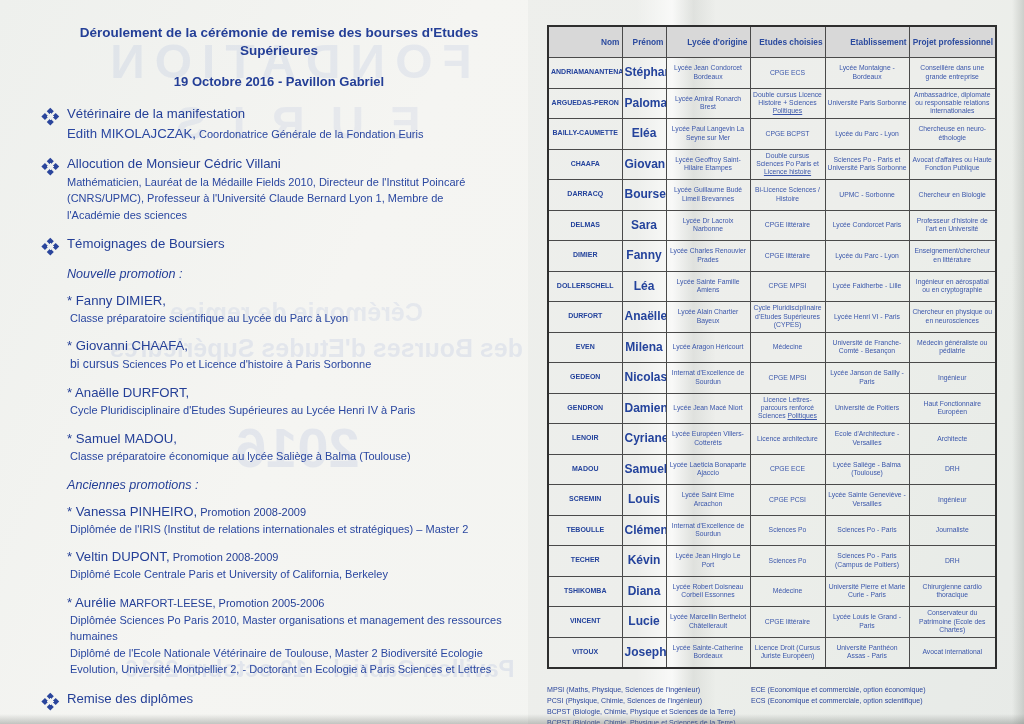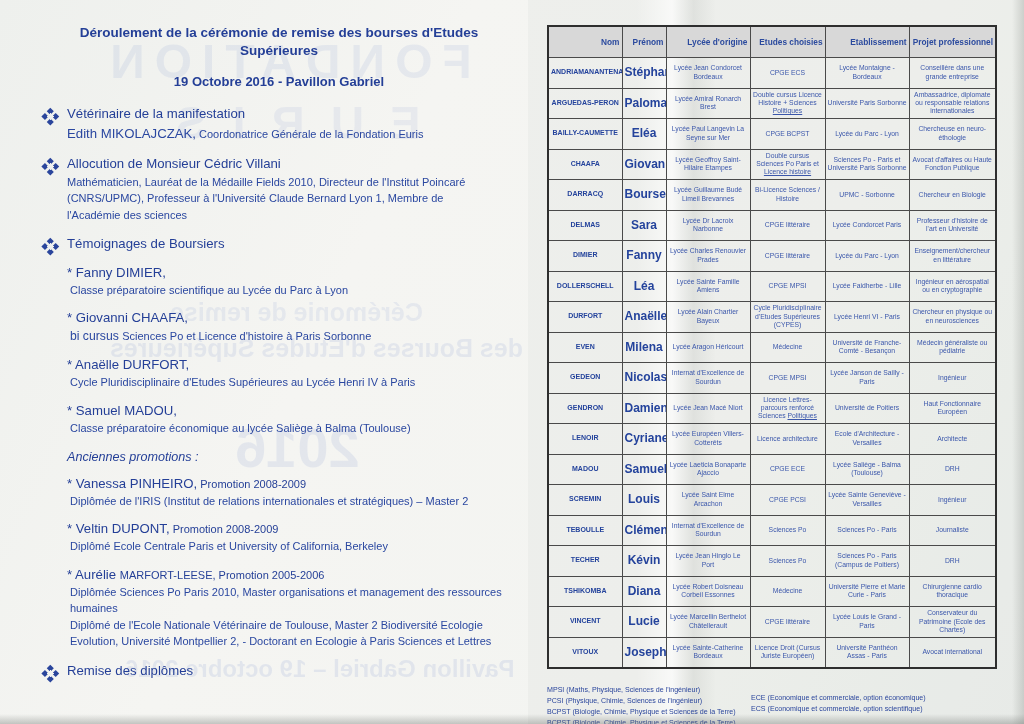--- a/index.html
+++ b/index.html
@@ -48,21 +48,21 @@
   table{border-collapse:collapse;table-layout:fixed;width:448px;border:2px solid #2e2e2e;}
   th,td{border:1px solid #4a4a4a;text-align:center;vertical-align:middle;padding:1px 2px;overflow:hidden;}
   th{background:#d8d8d8;color:#2b4a9e;font-size:8.3px;font-weight:bold;height:28px;white-space:nowrap;text-align:right;}
   td{height:27.5px;font-size:6.8px;line-height:1.25;color:#3b57ab;}
   td.c0{font-size:7px;font-weight:bold;color:#24439c;}
   td.c1{font-size:12px;font-weight:bold;color:#24439c;}
   td u{text-decoration:underline;}
   
   #footnotes{position:relative;margin-top:16px;height:50px;font-size:7.1px;line-height:1.55;color:#2a459c;}
   #footnotes-left{position:absolute;left:0;top:0;}
-  #footnotes-right{position:absolute;left:204px;top:0;margin-top:8px;}
+  #footnotes-right{position:absolute;left:204px;top:0;}
 </style>
 </head>
 <body>
 
 <div class="right-tint"></div>
 <div class="crease"></div>
 
 <div class="st st-fondation">FONDATION</div>
 <div class="st st-euris">EURIS</div>
 <div class="st st-line1">Cérémonie de remise</div>
@@ -78,20 +78,21 @@
           <i class="dcore"></i>
         </span><span class="s-lg">Vétérinaire de la manifestation</span></div>
       <div class="t-sub"><span class="s-lg">Edith MIKOLAJCZAK,</span><span class="s-sm"> Coordonatrice Générale de la Fondation Euris</span></div>
       <div class="t-bullet"><span class="glyph">
           <i class="dcore"></i>
         </span><span class="s-lg">Allocution de Monsieur Cédric Villani</span></div>
       <div class="t-sub"><span class="s-sm">Mathématicien, Lauréat de la Médaille Fields 2010, Directeur de l'Institut Poincaré (CNRS/UPMC), Professeur à l'Université Claude Bernard Lyon 1, Membre de l'Académie des sciences</span></div>
       <div class="t-bullet"><span class="glyph">
           <i class="dcore"></i>
         </span><span class="s-lg">Témoignages de Boursiers</span></div>
+      <div class="t-italic"><span class="s-it">Nouvelle promotion :</span></div>
       <div class="t-entry"><span class="s-lg">* Fanny DIMIER,</span></div>
       <div class="t-entrysub"><span class="s-sm">Classe préparatoire scientifique au Lycée du Parc à Lyon</span></div>
       <div class="t-entry"><span class="s-lg">* Giovanni CHAAFA,</span></div>
       <div class="t-entrysub"><span class="s-md">bi cursus </span><span class="s-sm">Sciences Po et Licence d'histoire à Paris Sorbonne</span></div>
       <div class="t-entry"><span class="s-lg">* Anaëlle DURFORT,</span></div>
       <div class="t-entrysub"><span class="s-sm">Cycle Pluridisciplinaire d'Etudes Supérieures au Lycée Henri IV à Paris</span></div>
       <div class="t-entry"><span class="s-lg">* Samuel MADOU,</span></div>
       <div class="t-entrysub"><span class="s-sm">Classe préparatoire économique au lycée Saliège à Balma (Toulouse)</span></div>
       <div class="t-italic"><span class="s-it">Anciennes promotions :</span></div>
       <div class="t-entry"><span class="s-lg">* Vanessa PINHEIRO,</span><span class="s-sm"> Promotion 2008-2009</span></div>

